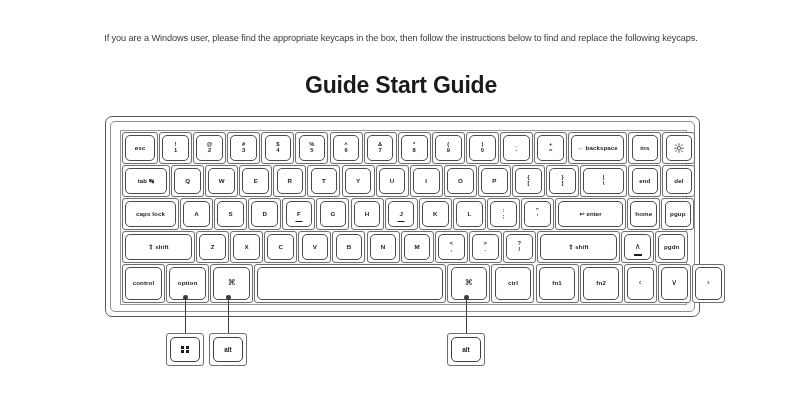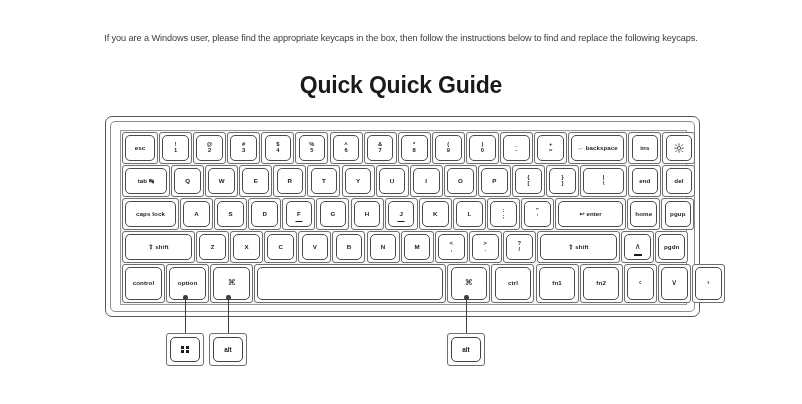--- a/index.html
+++ b/index.html
@@ -180,21 +180,21 @@
   }
   .win-glyph i{ background:#1b1b1b; display:block; }
 
   svg{ display:block; }
 </style>
 </head>
 <body>
 
 <div class="intro">If you are a Windows user, please  find the appropriate keycaps in the box, then follow the instructions below to find and replace the following keycaps.</div>
 
-<div class="title">Quick Quick Guide</div>
+<div class="title">Guide Start Guide</div>
 
 <div class="case">
   <div class="case-inner"></div>
   <div class="plate" id="plate">
       <div class="row r0">
         <div class="key" style="width: 36px;">
           <div class="skirt"></div>
           <div class="cap"></div>
           <div class="legend">esc</div>
         </div>

